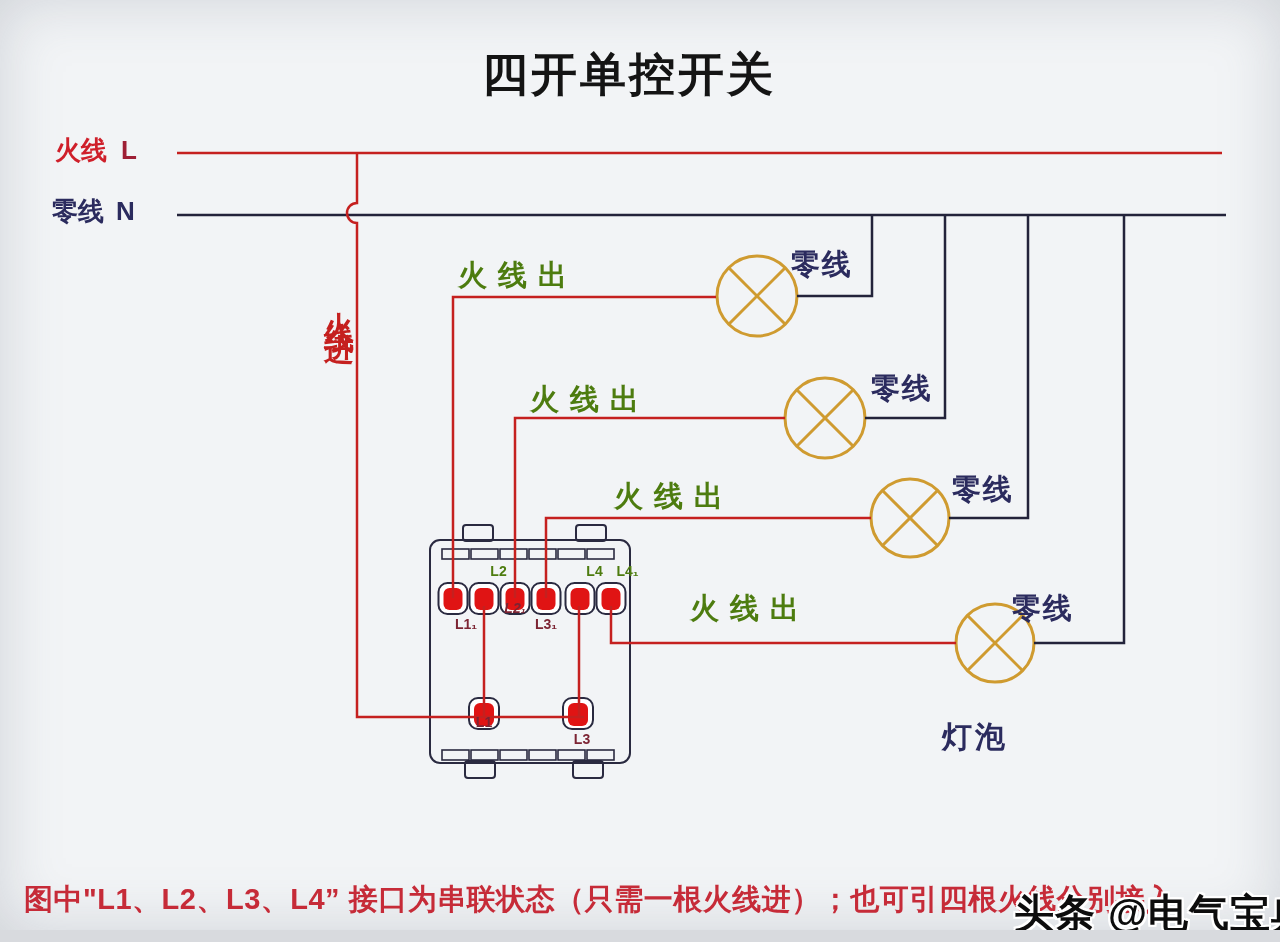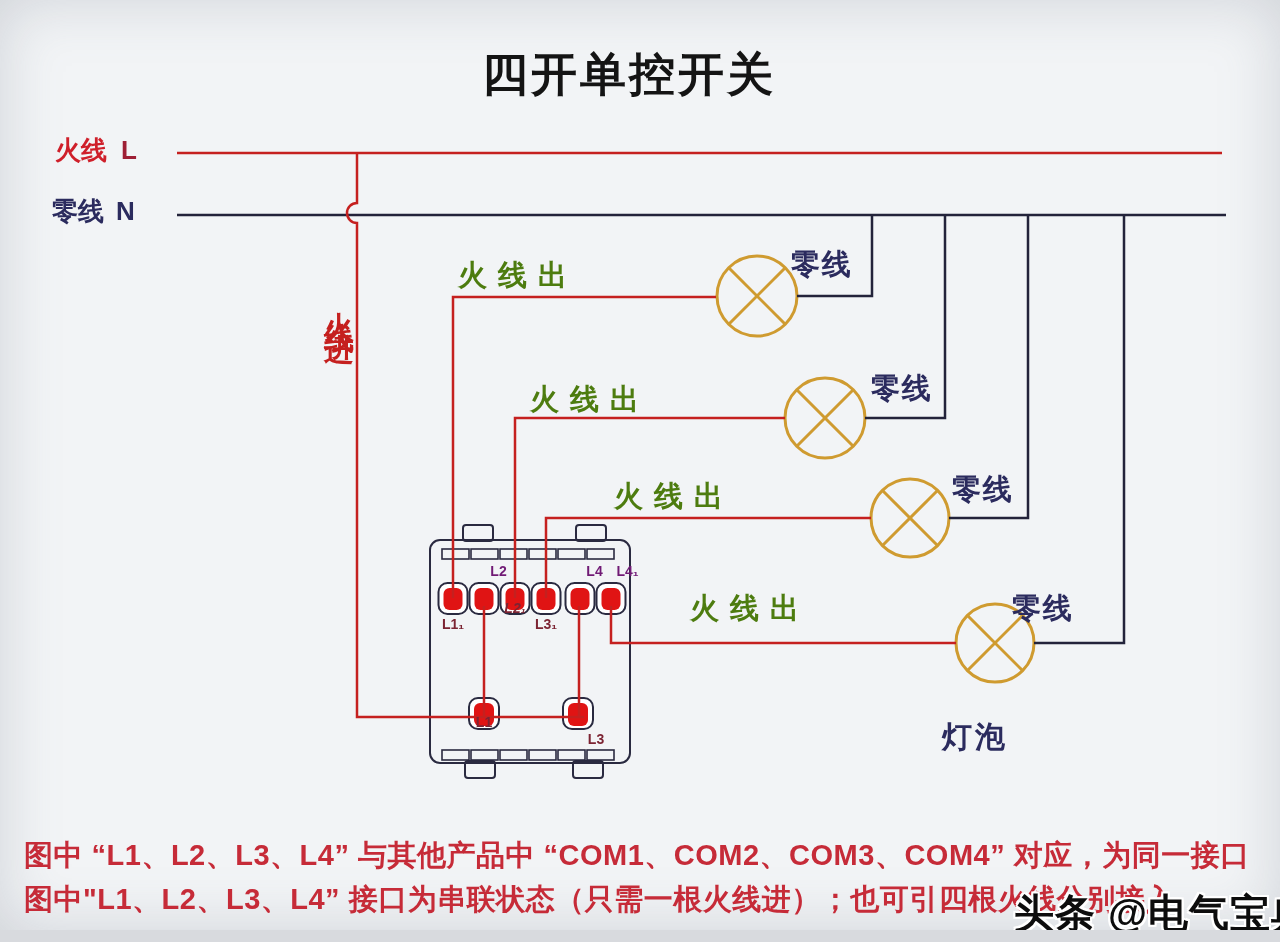--- a/index.html
+++ b/index.html
@@ -17,21 +17,21 @@
   .neutral-name,.neutral-tag{color:#2b2b5e;}
   .neutral-tag{margin-left:12px;}
   .live-in{
     font-size:30px;font-weight:800;color:#c5201f;
     writing-mode:vertical-rl;text-orientation:upright;letter-spacing:.38em;
   }
   .live-out{font-size:29px;font-weight:800;color:#4d7c0f;letter-spacing:.38em;}
   .neutral-out{font-size:29px;font-weight:800;color:#2b2b5e;letter-spacing:.06em;}
   .bulb{font-size:30px;font-weight:800;color:#2b2b5e;letter-spacing:.1em;}
   .tlabel{font-size:14px;font-weight:700;transform:translateX(-50%);}
-  .tlabel.navy{color:#701a75;padding-left:29px;}
+  .tlabel.navy{color:#4d7c0f;padding-left:29px;}
   .tlabel.maroon{color:#7c2433;}
   .footnote{font-size:29px;font-weight:600;color:#c62b38;letter-spacing:.5px;}
   .watermark{
     font-size:40px;font-weight:800;color:#0d0d0d;letter-spacing:1px;
     text-shadow:-2px -2px 0 #fff,2px -2px 0 #fff,-2px 2px 0 #fff,2px 2px 0 #fff,
                  0 -2px 0 #fff,0 2px 0 #fff,-2px 0 0 #fff,2px 0 0 #fff;
     z-index:5;
   }
   svg{position:absolute;left:0;top:0;}
 </style>
@@ -151,24 +151,23 @@
   <div class="abs neutral-out" style="left:791px;top:245px;">零线</div>
   <div class="abs neutral-out" style="left:871px;top:369px;">零线</div>
   <div class="abs neutral-out" style="left:952px;top:470px;">零线</div>
   <div class="abs neutral-out" style="left:1012px;top:589px;">零线</div>
 
   <div class="abs bulb" style="left:942px;top:682px;margin-top:35px;">灯泡</div>
 
   <div class="abs tlabel navy" style="left:484px;top:563px;">L2</div>
   <div class="abs tlabel navy" style="left:580px;top:563px;">L4</div>
   <div class="abs tlabel navy" style="left:613px;top:563px;">L4₁</div>
-  <div class="abs tlabel maroon" style="left:453px;top:616px;">L1₁</div>
+  <div class="abs tlabel maroon" style="left:466px;top:616px;">L1₁</div>
   <div class="abs tlabel maroon" style="left:515px;top:600px;font-style:italic;">L2₁</div>
   <div class="abs tlabel maroon" style="left:546px;top:616px;text-align:right;">L3₁</div>
   <div class="abs tlabel maroon" style="left:484px;top:714px;">L1</div>
-  <div class="abs tlabel maroon" style="left:596px;top:731px;text-align:center;">L3</div>
+  <div class="abs tlabel maroon" style="left:582px;top:731px;text-align:center;">L3</div>
 
-  <div class="abs footnote" style="left:24px;top:836px;">图中 “L1、L2、L3、L4” 与其他产品中 “COM1、COM2、COM3、COM4” 对应，为同一接口</div>
   <div class="abs footnote" style="left:24px;top:880px;">图中"L1、L2、L3、L4” 接口为串联状态（只需一根火线进）；也可引四根火线分别接入</div>
 
   <div class="abs watermark" style="left:1014px;top:886px;">头条 @电气宝典</div>
 
 </div>
 
 </body></html>

